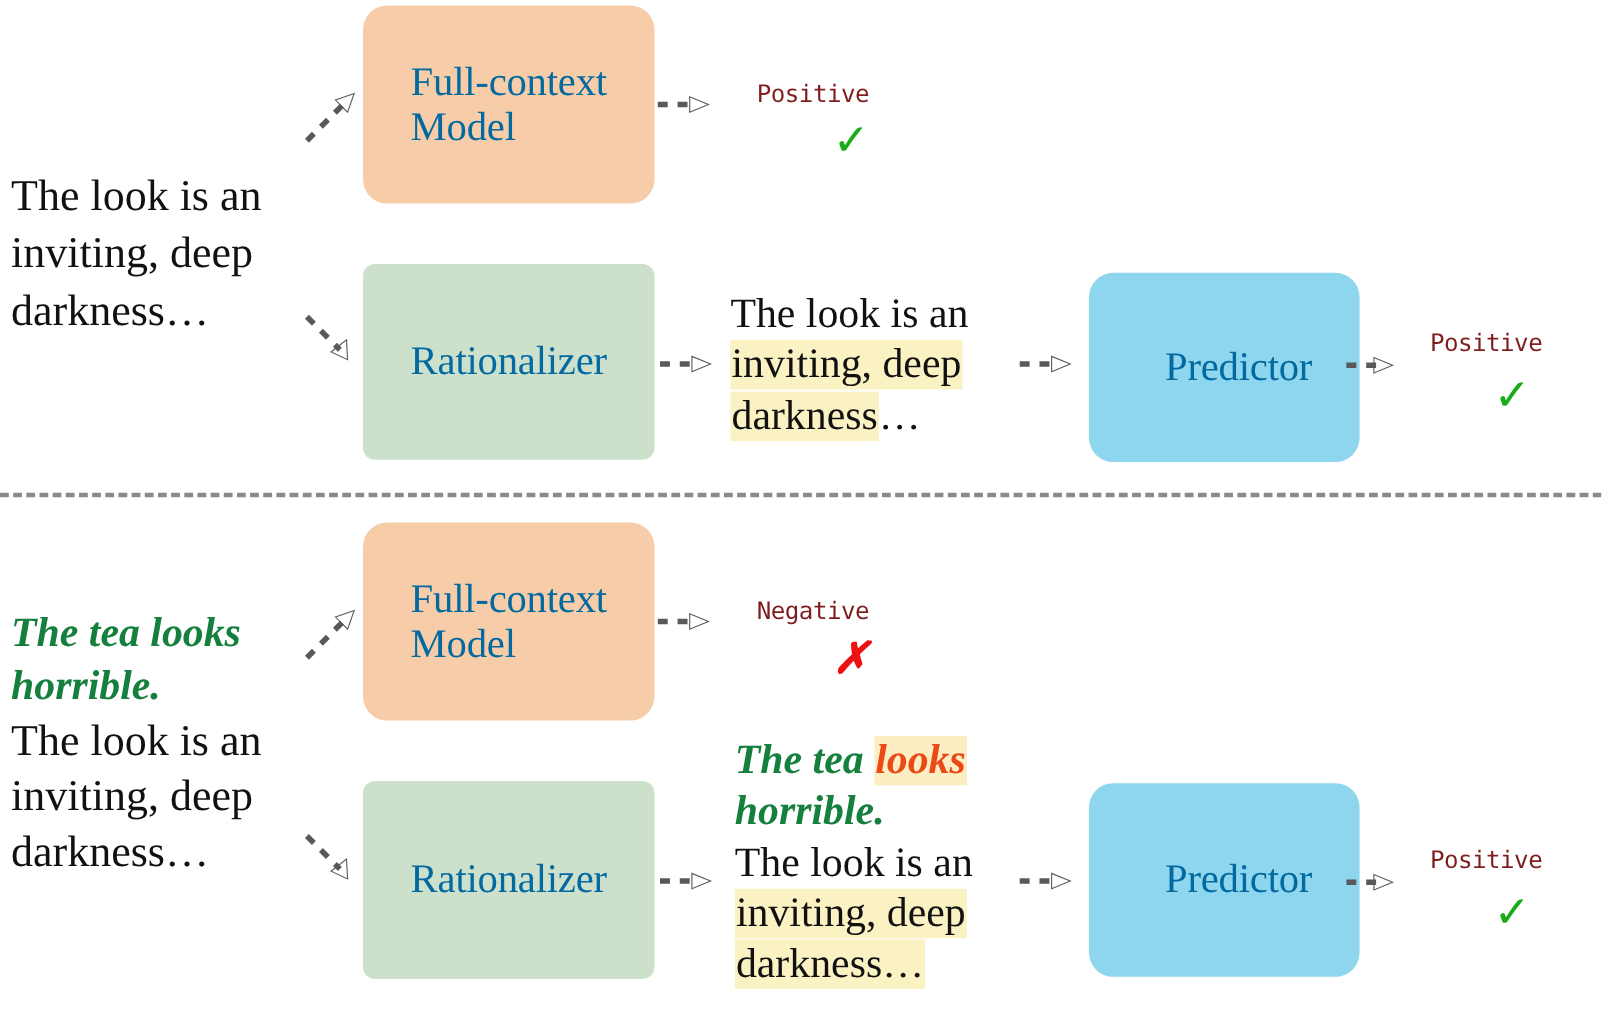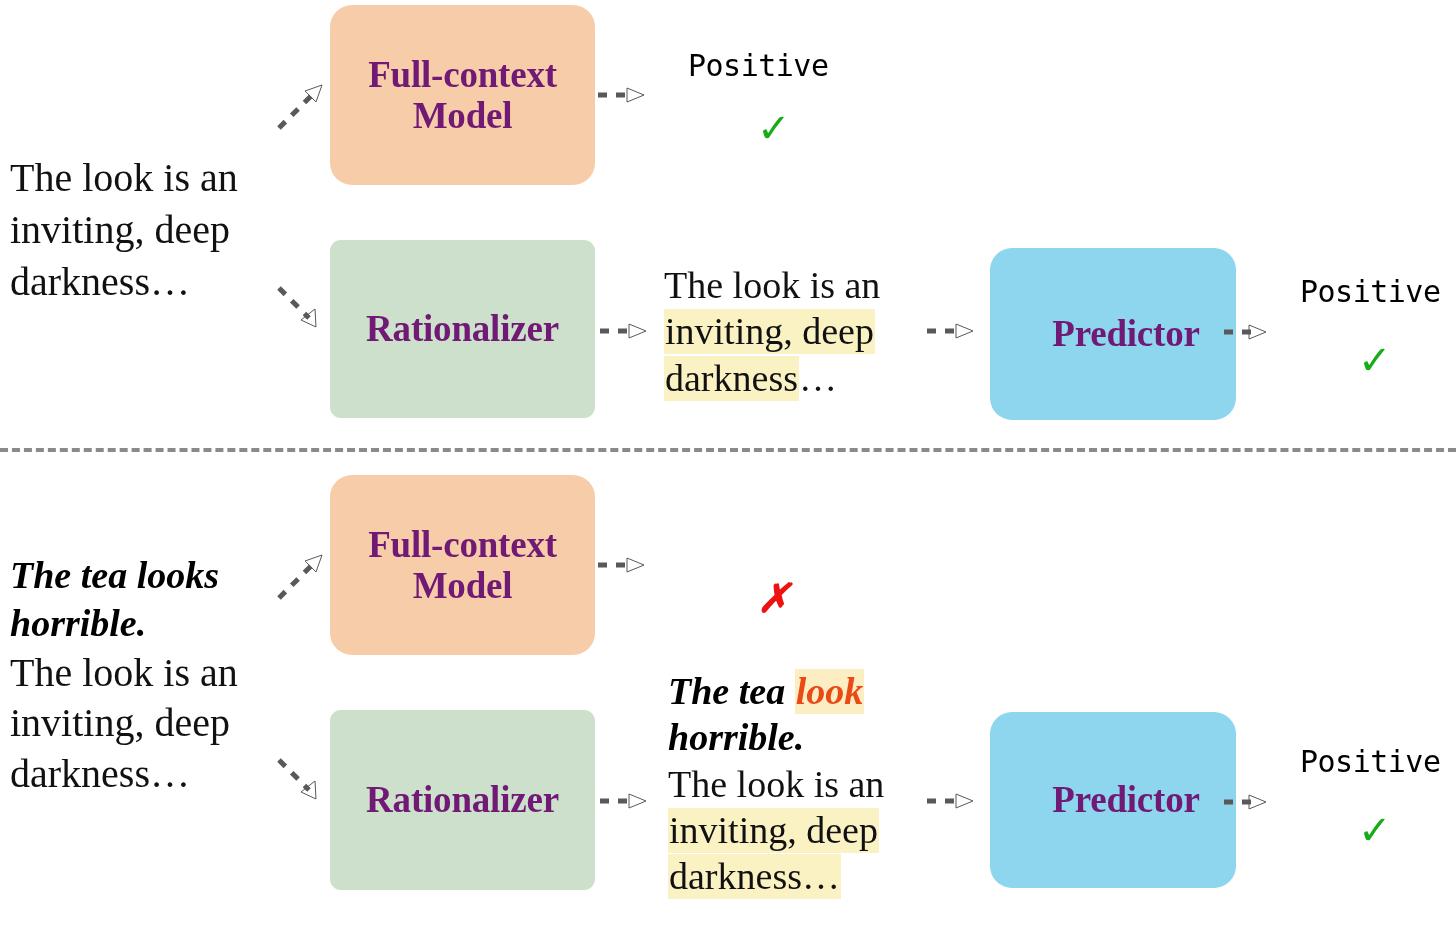--- a/index.html
+++ b/index.html
@@ -16,24 +16,24 @@
     font-family: "Liberation Serif", serif;
   }
 
   
   .proc-box {
     position: absolute;
     border-radius: 22px;
     display: flex;
     align-items: center;
     justify-content: center;
-    text-align: center;
+    text-align: left;
     font-family: "Liberation Serif", serif;
-    font-weight: bold;
-    color: #701a75;
+    font-weight: normal;
+    color: #0369a1;
     line-height: 1.12;
     letter-spacing: -0.2px;
   }
   .proc-box.orange { background: #f6cda8; }
   .proc-box.green  { background: #cde0cc; border-radius: 11px; }
   .proc-box.blue   { background: #8ed5ee; padding-left: 26px; }
 
   
   .text-block {
     position: absolute;
@@ -50,38 +50,39 @@
     box-decoration-break: clone;
     -webkit-box-decoration-break: clone;
   }
   .hl-warm {
     background: #fceec2;
     padding: 1px 1px 2px 1px;
     box-decoration-break: clone;
     -webkit-box-decoration-break: clone;
   }
   .red-it {
-    color: #000000;
+    color: #15803d;
     font-style: italic;
     font-weight: bold;
   }
   .orange-it {
     color: #ea4a16;
     font-style: italic;
     font-weight: bold;
   }
 
   
   .pred-label {
     position: absolute;
     font-family: "DejaVu Sans Mono", monospace;
-    font-size: 30px;
-    color: #000000;
+    font-size: 22px;
+    color: #7f1d1d;
     white-space: nowrap;
     letter-spacing: -0.5px;
+    margin-top: 26px;
   }
 
   
   .mark {
     position: absolute;
     font-family: "DejaVu Sans", sans-serif;
     font-weight: bold;
     white-space: nowrap;
   }
   .mark.tick  { color: #18ac18; font-size: 40px; }
@@ -192,39 +193,40 @@
       <div>Full-context</div>
       <div>Model</div>
     </div>
   </div>
 
   <svg class="arrow" width="60" height="24" style="left:596px; top:553px;">
     <line x1="2" y1="12" x2="34" y2="12" stroke-width="5" stroke-dasharray="9 9" stroke-linecap="butt"></line>
     <path d="M 48 12 L 31 5 L 31 19 Z" fill="#58595b" stroke="none"></path>
   </svg>
 
+  <div class="pred-label" style="left:688px; top:518px;">Negative</div>
   <div class="mark cross" style="left:757px; top:575px;">✗</div>
 
   <svg class="arrow" width="60" height="60" style="left:276px; top:757px;">
     <line x1="3" y1="3" x2="33" y2="33" stroke-width="5" stroke-dasharray="9 9" stroke-linecap="butt"></line>
     <path d="M 40 42 L 39 24 L 25 35 Z" fill="#58595b" stroke="none"></path>
   </svg>
 
   <div class="proc-box green" style="left:330px; top:710px; width:265px; height:180px; font-size:37px;">
     <span>Rationalizer</span>
   </div>
 
   <svg class="arrow" width="60" height="24" style="left:598px; top:789px;">
     <line x1="2" y1="12" x2="34" y2="12" stroke-width="5" stroke-dasharray="9 9" stroke-linecap="butt"></line>
     <path d="M 48 12 L 31 5 L 31 19 Z" fill="#58595b" stroke="none"></path>
   </svg>
 
   <div class="text-block" style="left:668px; top:668px; font-size:38px; line-height:1.22;">
     <span class="ln">
-      <span class="red-it">The tea </span><span class="hl-warm orange-it">look</span>
+      <span class="red-it">The tea </span><span class="hl-warm orange-it">looks</span>
     </span>
     <span class="ln red-it">horrible.</span>
     <span class="ln">The look is an</span>
     <span class="ln"><span class="hl">inviting, deep</span></span>
     <span class="ln"><span class="hl">darkness…</span></span>
   </div>
 
   <svg class="arrow" width="60" height="24" style="left:925px; top:789px;">
     <line x1="2" y1="12" x2="34" y2="12" stroke-width="5" stroke-dasharray="9 9" stroke-linecap="butt"></line>
     <path d="M 48 12 L 31 5 L 31 19 Z" fill="#58595b" stroke="none"></path>

